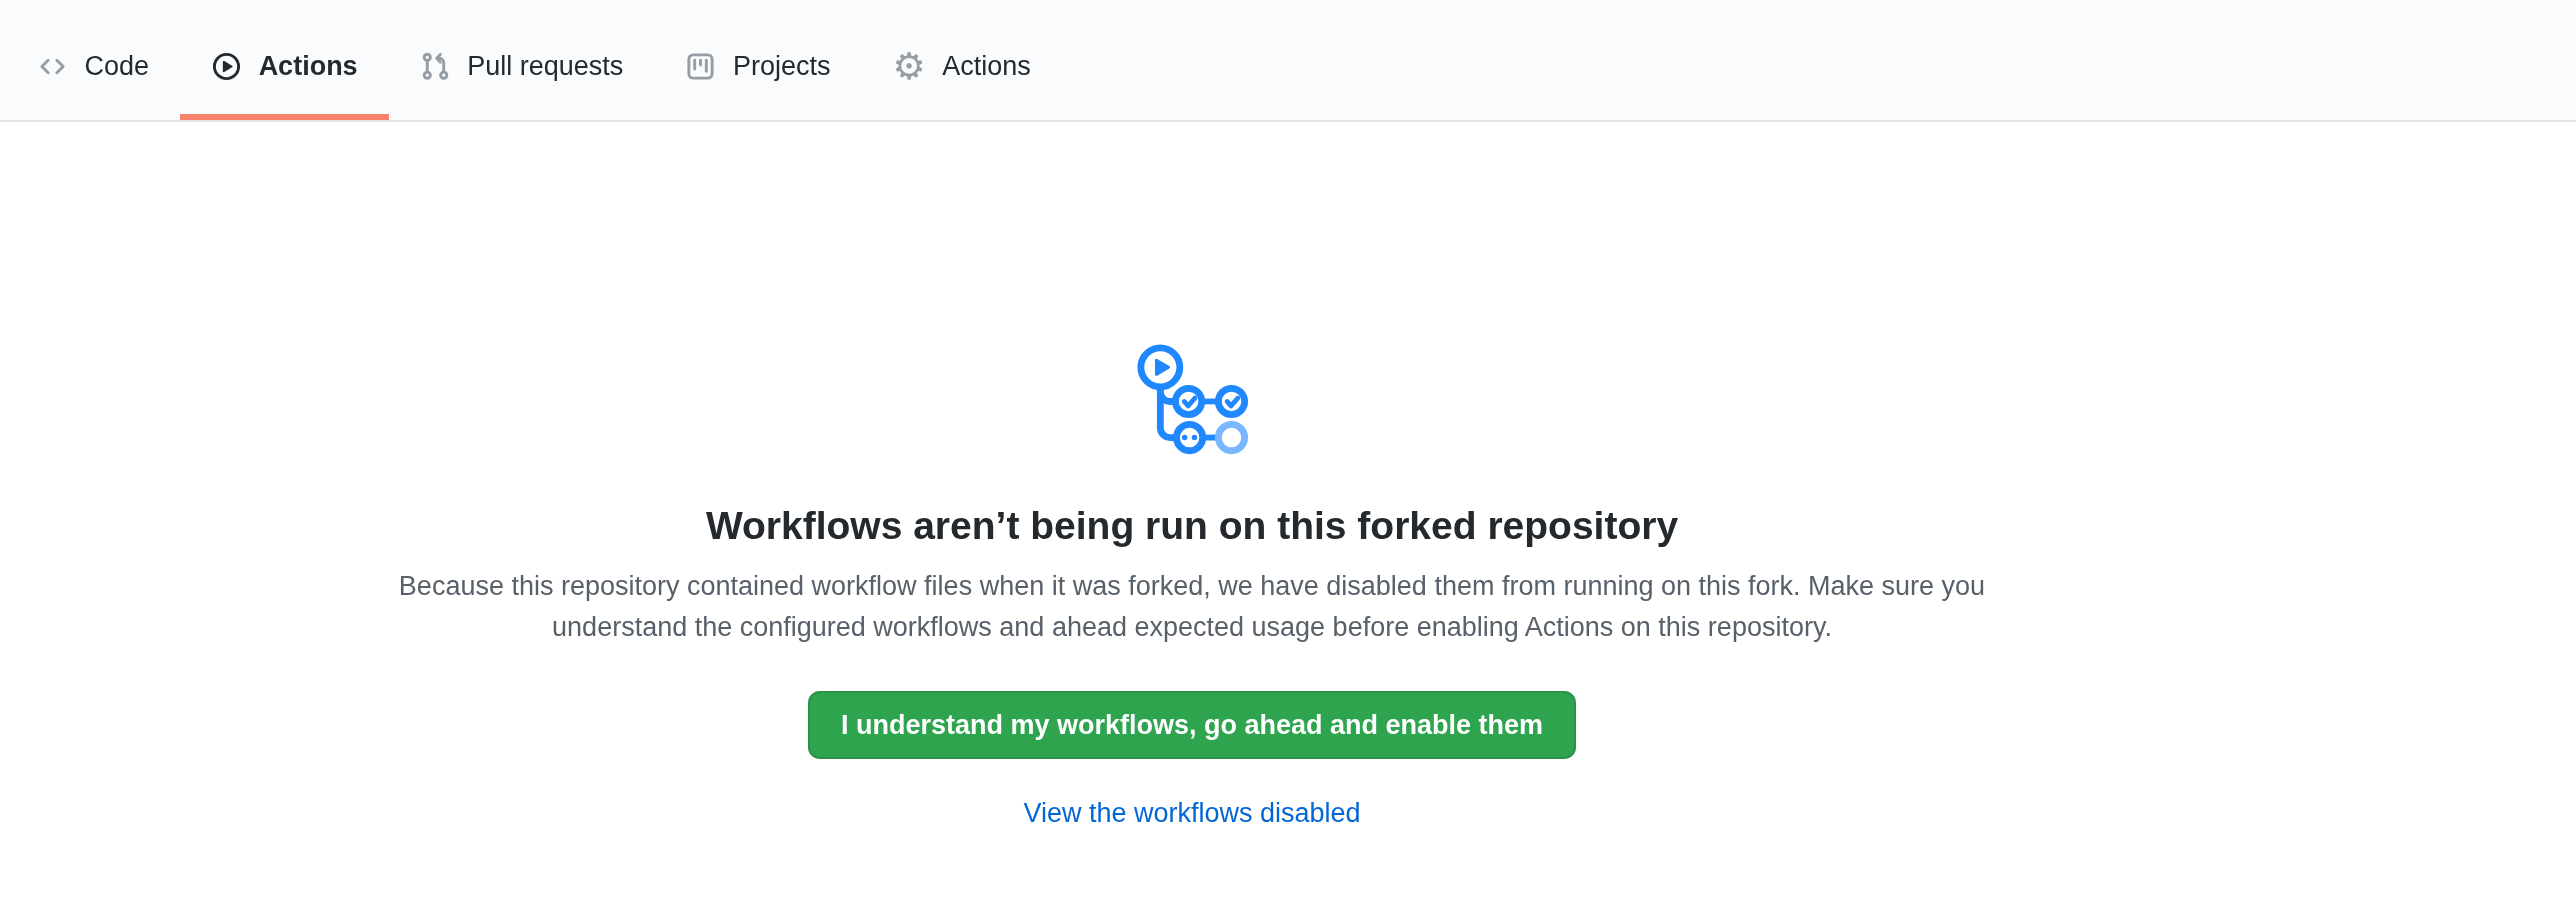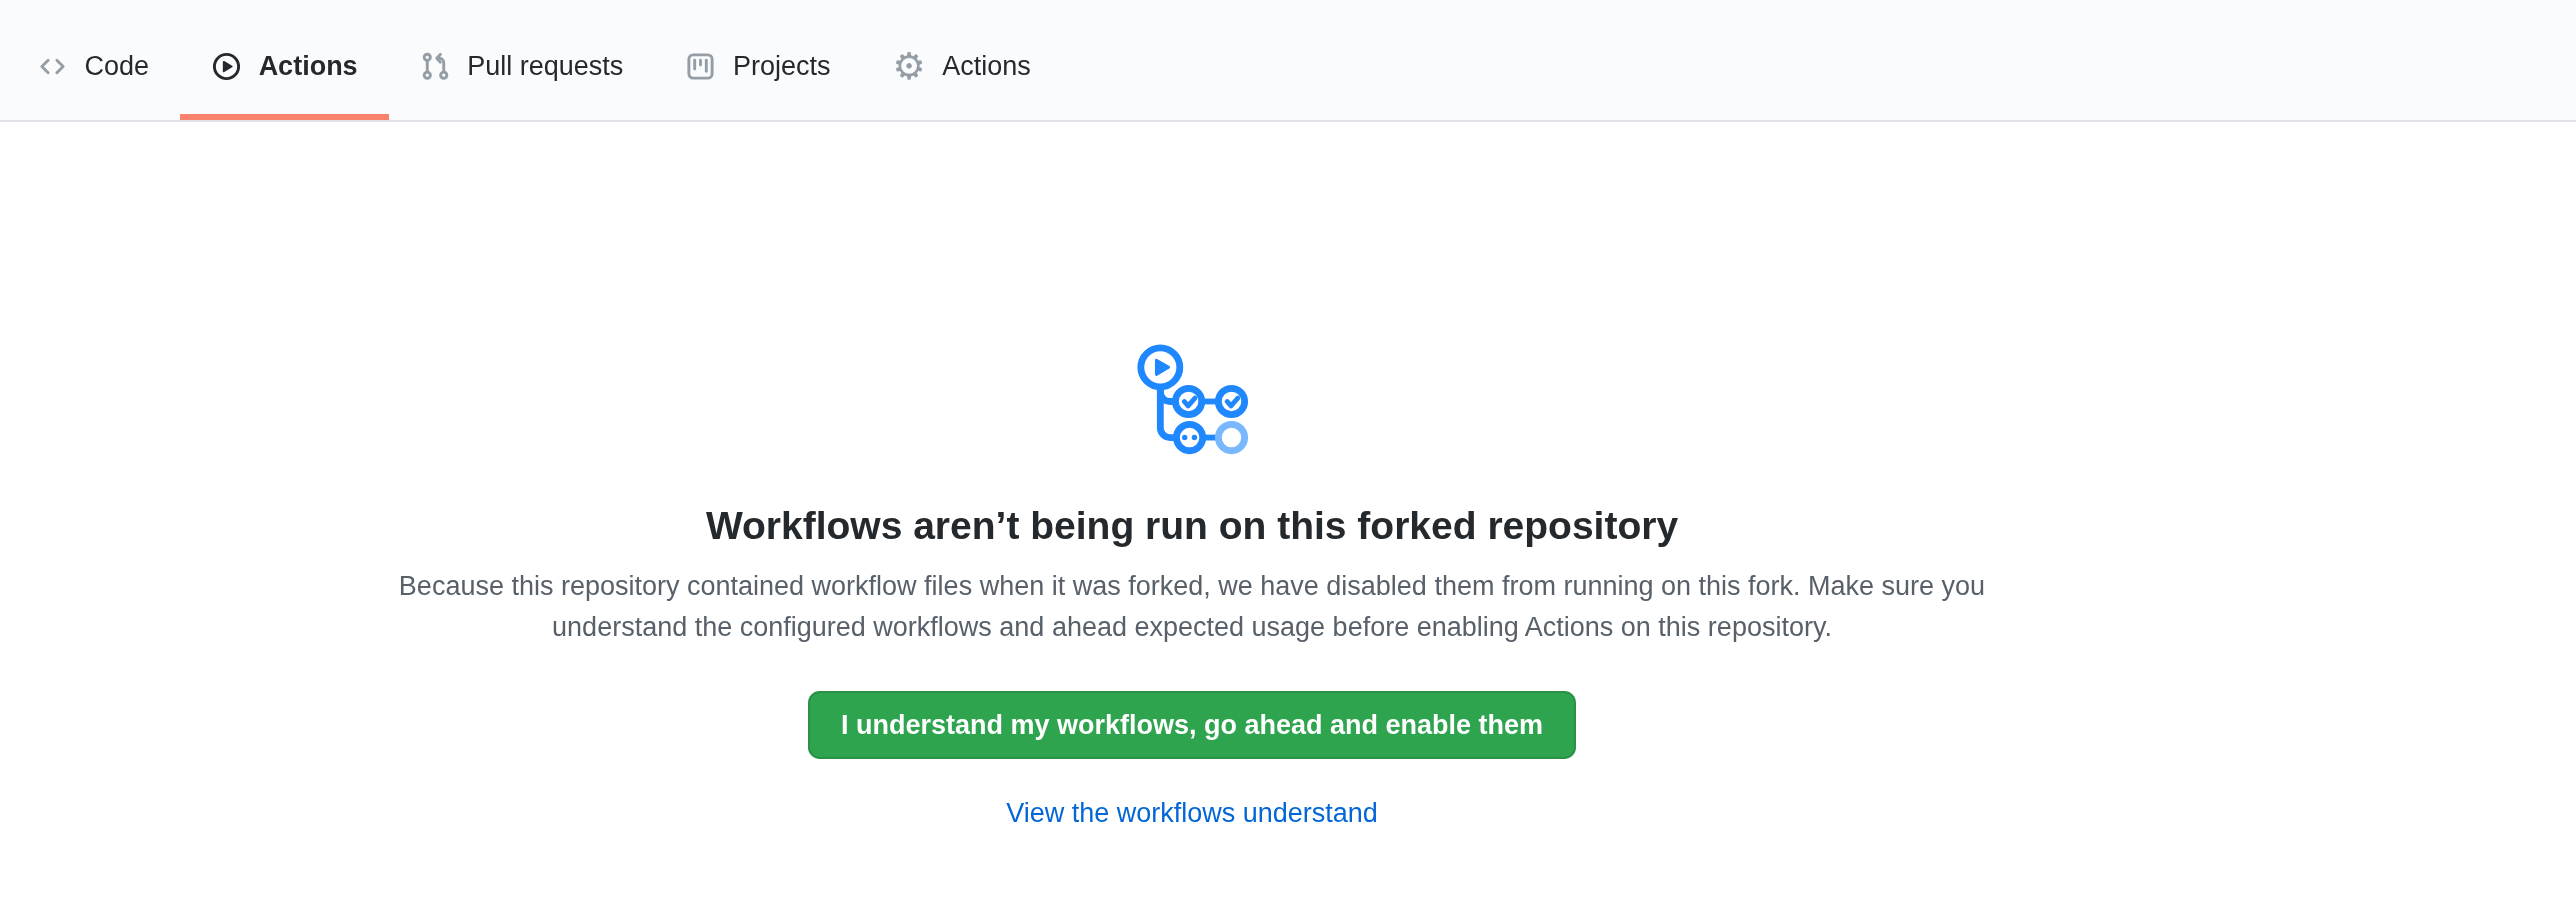--- a/index.html
+++ b/index.html
@@ -173,18 +173,18 @@
       </svg>
     </div>
 
     <h2>Workflows aren’t being run on this forked repository</h2>
 
     <p>Because this repository contained workflow files when it was forked, we have disabled them from running on this fork. Make sure you understand the configured workflows and ahead expected usage before enabling Actions on this repository.</p>
 
     <button class="enable-btn">I understand my workflows, go ahead and enable them</button>
 
     <div class="link-row">
-      <a class="workflows-link">View the workflows understand</a>
+      <a class="workflows-link">View the workflows disabled</a>
     </div>
 
   </div>
 </main>
 
 
 </body></html>

